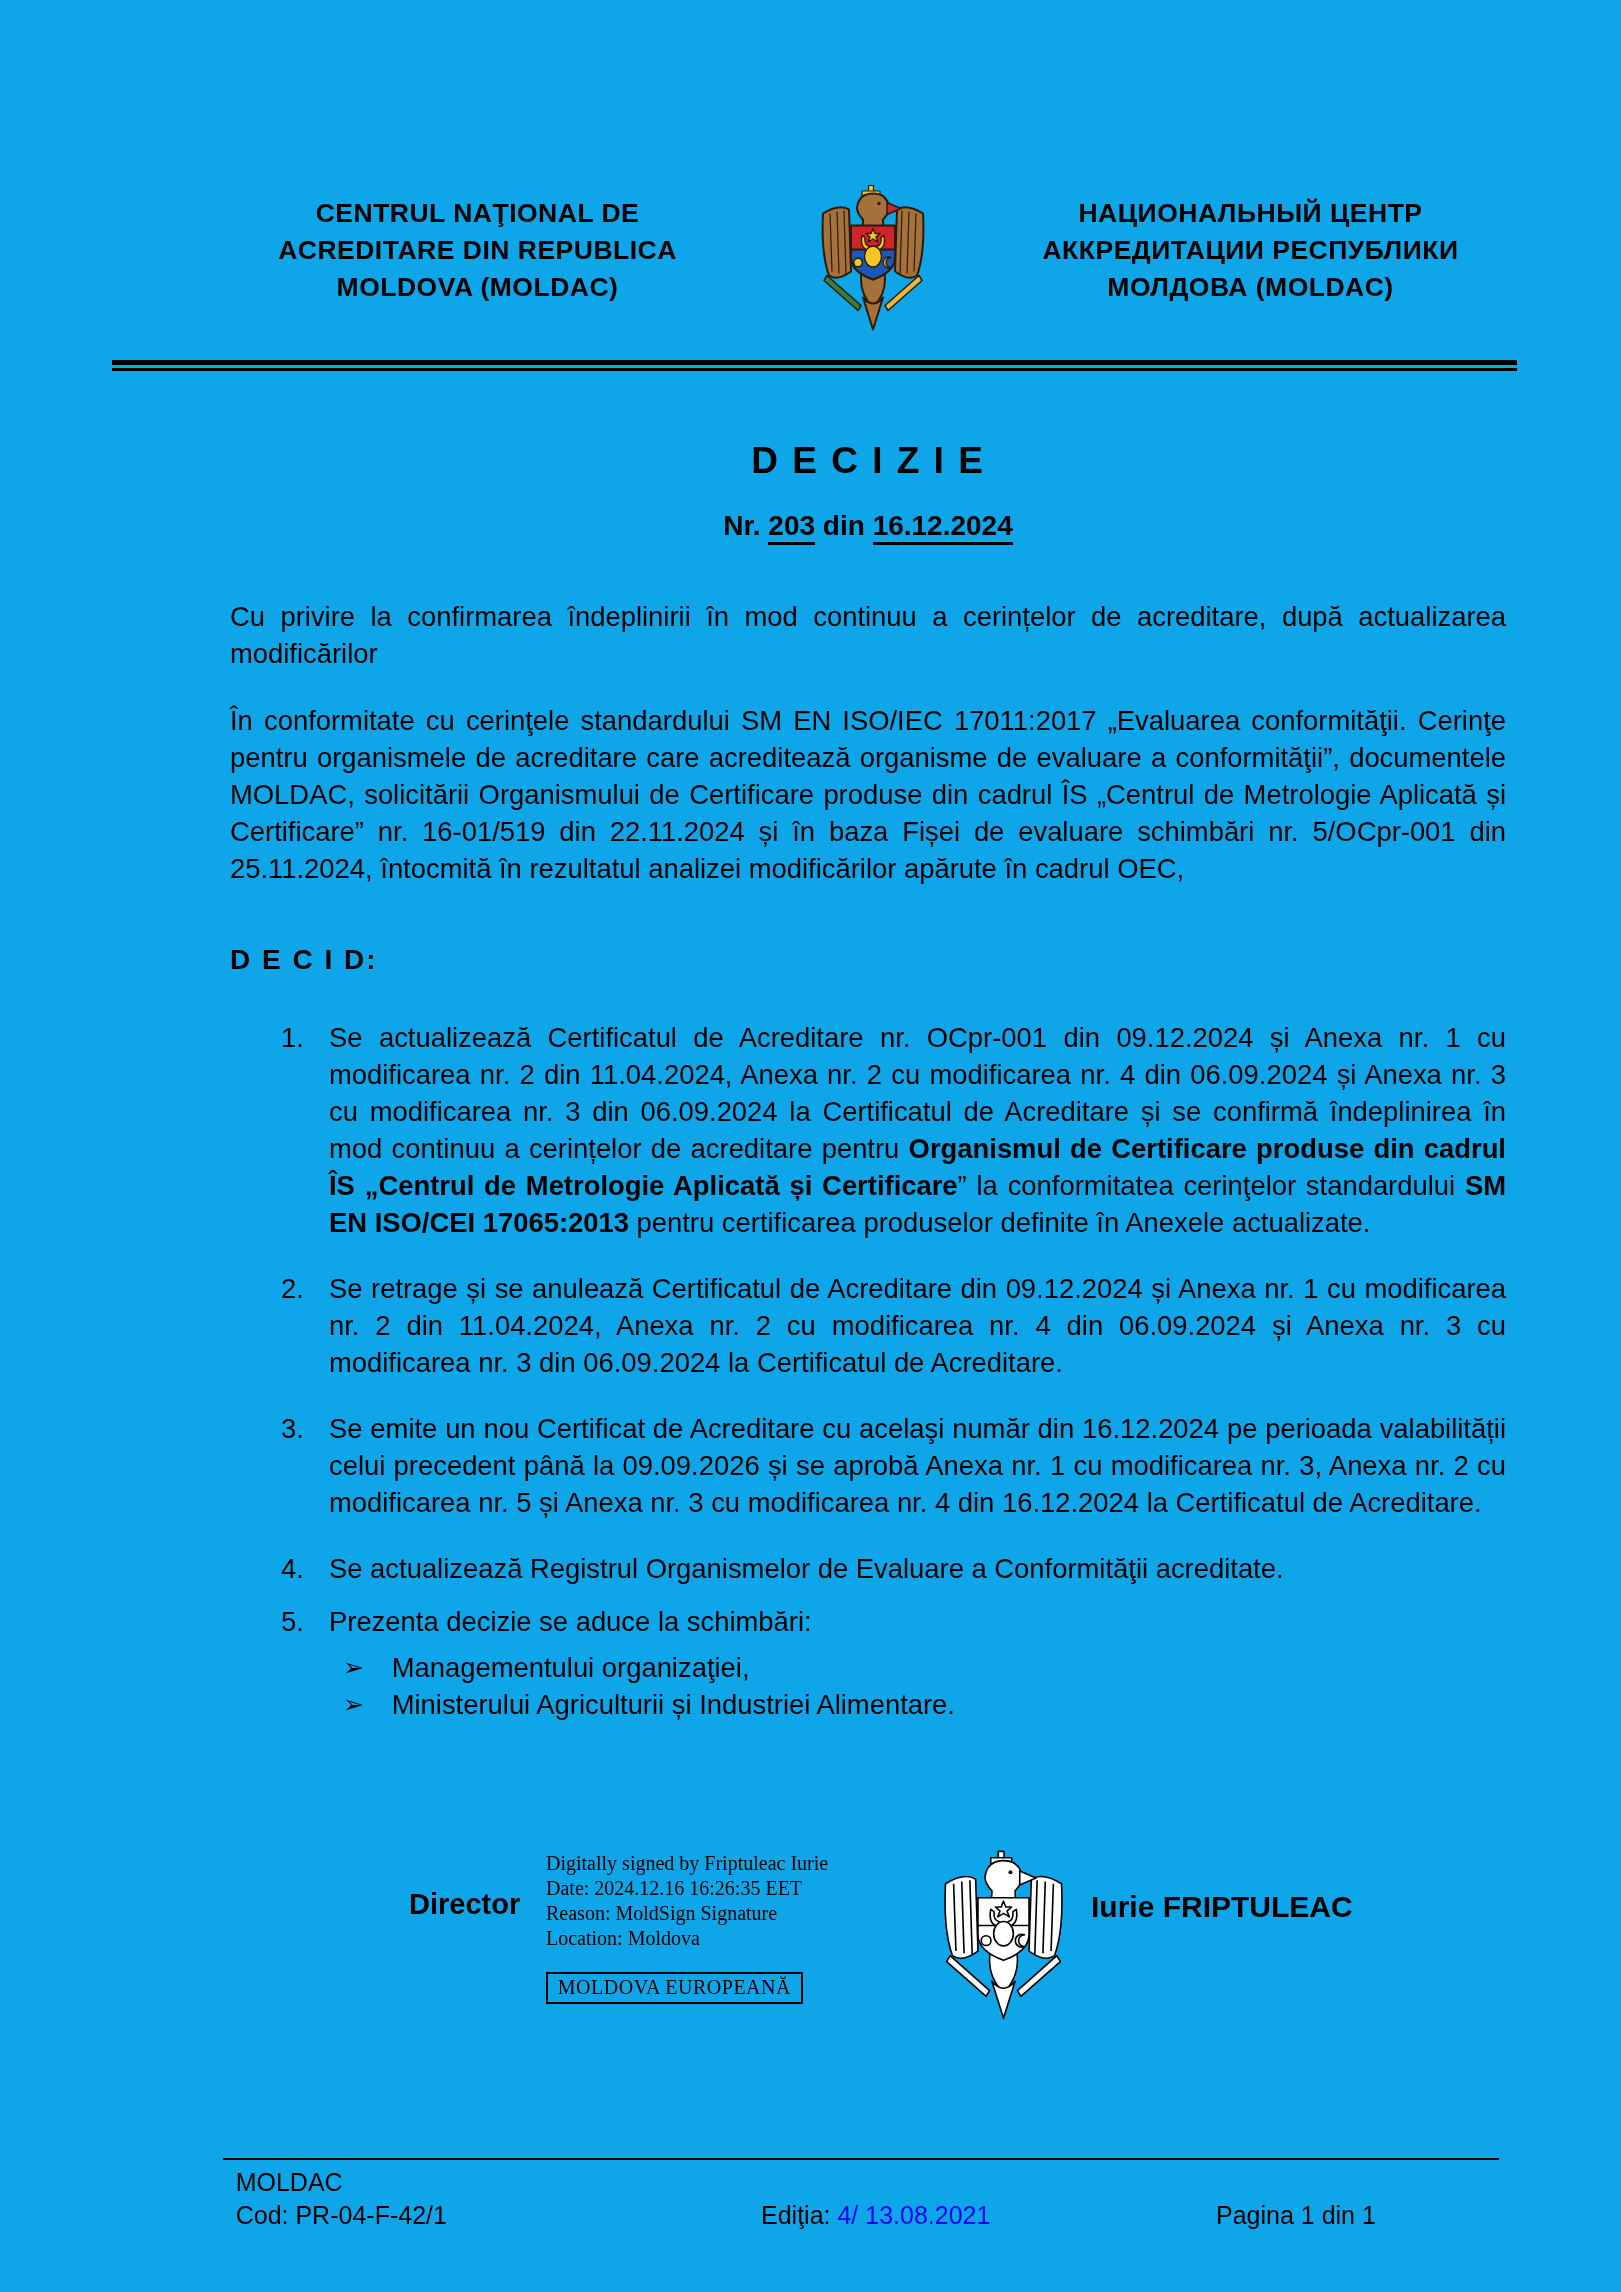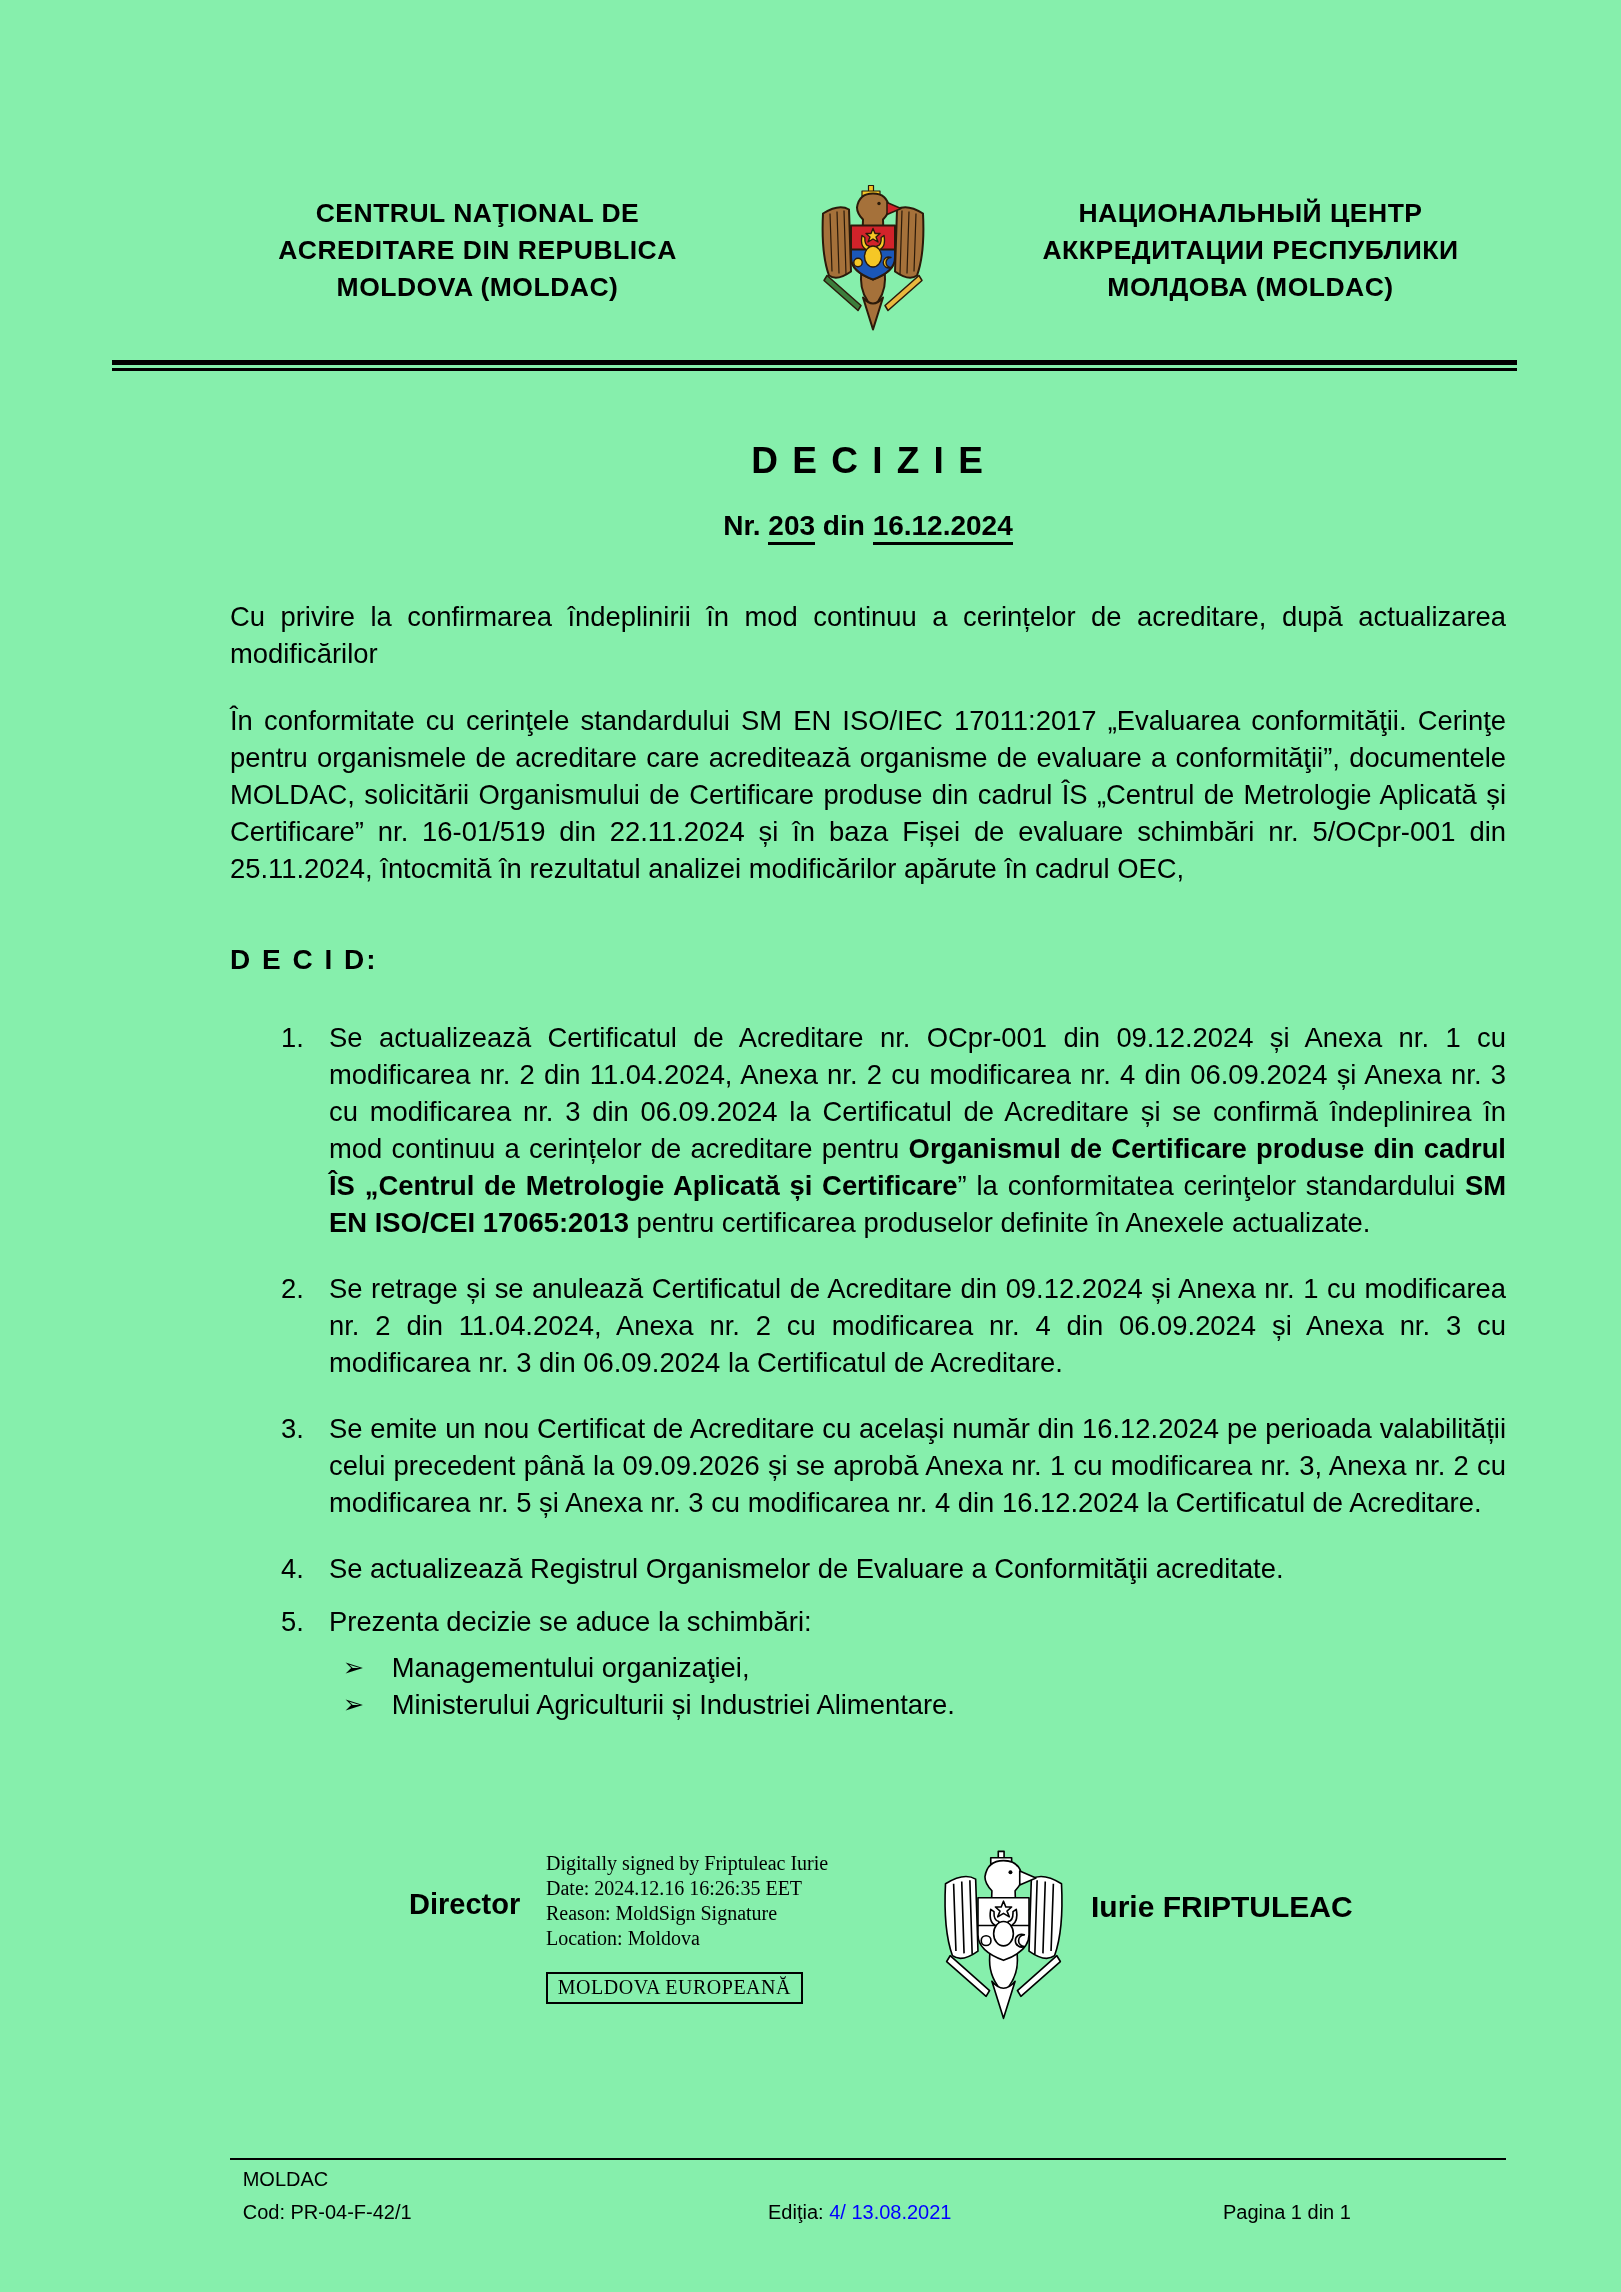--- a/index.html
+++ b/index.html
@@ -1,19 +1,19 @@
 <!DOCTYPE html>
 <html lang="ro"><head>
 <meta charset="utf-8">
 <style>
   html,body{margin:0;padding:0;background:#888;}
   .page{
     position:relative;
     width:1621px;height:2293px;
-    background:#86efac;
+    background:#0ea5e9;
     font-family:"Liberation Sans","DejaVu Sans",sans-serif;
     color:#000;
     overflow:hidden;
   }
   
   .org{
     position:absolute;top:195px;
     font-size:26.5px;font-weight:bold;line-height:37px;
     text-align:center;letter-spacing:0.5px;
   }
@@ -65,22 +65,22 @@
   }
   .sig .badge{
     display:inline-block;margin-top:21px;
     border:2px solid #000;padding:1px 9.8px 2px 9.8px;
     font-size:20px;letter-spacing:0.5px;
   }
   .stamp{position:absolute;left:699px;top:0px;width:149px;height:174px;}
   .sig .name{position:absolute;left:841px;top:41px;font-size:30px;font-weight:bold;white-space:nowrap;margin-left:20px;}
   
   .footer{
-    position:absolute;left:230px;top:2158px;width:1276px;height:88px;
-    border-top:2.9px solid #000;font-size:20px;
+    position:absolute;left:223px;top:2158px;width:1276px;height:88px;
+    border-top:2.9px solid #000;font-size:25px;
   }
   .footer .f-org{position:absolute;left:12.7px;top:7.8px;}
   .footer .f-cod{position:absolute;left:12.7px;top:41px;}
   .footer .f-ed{position:absolute;left:538px;top:41px;}
   .footer .f-pag{position:absolute;left:993px;top:41px;}
   .blue{color:#0000FF;}
 </style>
 </head>
 <body>
 

